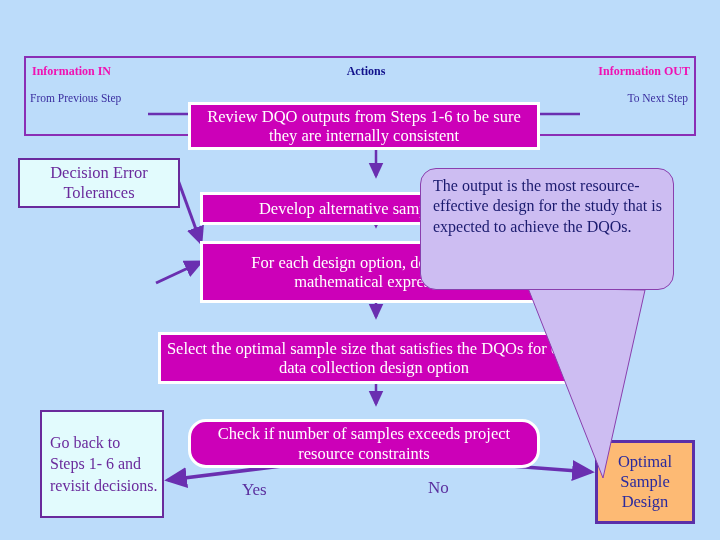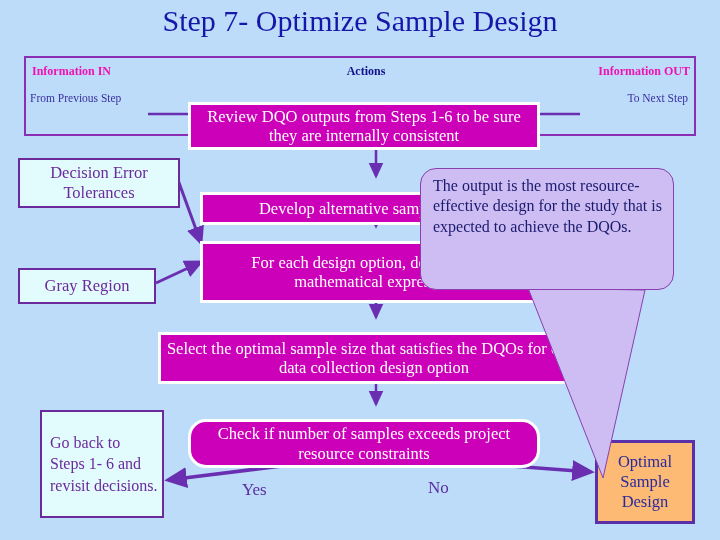--- a/index.html
+++ b/index.html
@@ -176,21 +176,20 @@
     width: 720px; height: 540px;
     z-index: 39;
     pointer-events: none;
   }
 </style>
 </head>
 <body>
 
 <div id="slide">
 
-  <div id="title">Step 7- Optimize Sample Design</div>
 
   <div id="header-frame"></div>
   <div class="hdr-label" id="hdr-in">Information IN</div>
   <div class="hdr-label" id="hdr-actions">Actions</div>
   <div class="hdr-label" id="hdr-out">Information OUT</div>
   <div class="hdr-sub" id="hdr-sub-in">From Previous Step</div>
   <div class="hdr-sub" id="hdr-sub-out">To Next Step</div>
 
   <svg id="connectors" viewBox="0 0 720 540">
     <defs>
@@ -224,21 +223,20 @@
     <path d="M528,288 L603,478 L645,290 Z" fill="#cdbdf2" stroke="#8a3fae" stroke-width="1"></path>
   </svg>
 
   <div class="action-box" id="box-review">Review DQO outputs from Steps 1-6 to be sure they are internally consistent</div>
   <div class="action-box" id="box-develop">Develop alternative sample designs</div>
   <div class="action-box" id="box-foreach">For each design option, determine the mathematical expression</div>
   <div class="action-box" id="box-select">Select the optimal sample size that satisfies the DQOs for each data collection design option</div>
   <div class="action-box" id="box-check">Check if number of samples exceeds project resource constraints</div>
 
   <div class="info-box" id="box-det">Decision Error Tolerances</div>
-  <div class="info-box" id="box-gray">Gray Region</div>
   <div class="info-box" id="box-goback">Go back to Steps 1- 6 and revisit decisions.</div>
 
   <div class="out-box" id="box-optimal">Optimal Sample Design</div>
 
   <div class="flow-label" id="label-yes">Yes</div>
   <div class="flow-label" id="label-no">No</div>
 
   <div id="callout">The output is the most resource-effective design for the study that is expected to achieve the DQOs.</div>
 
 </div>

